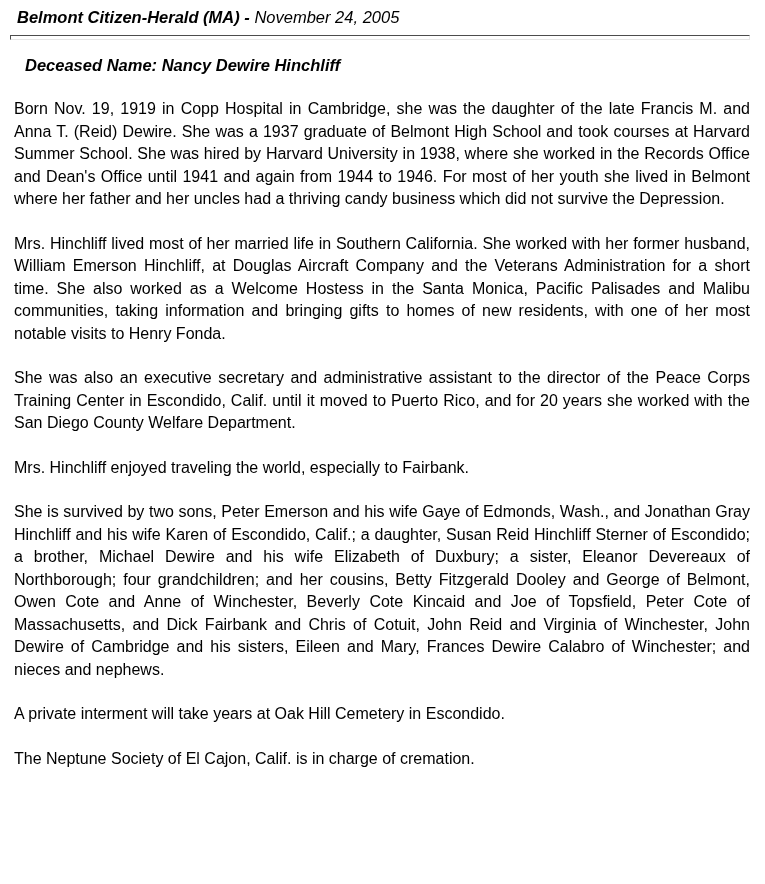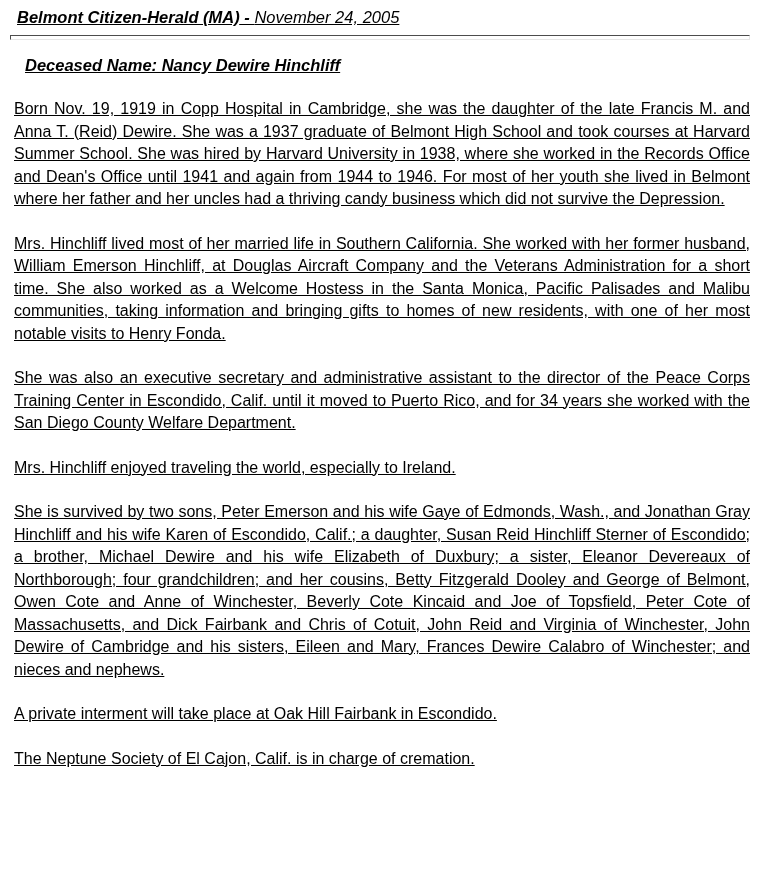--- a/index.html
+++ b/index.html
@@ -11,21 +11,20 @@
     width: 765px;
     min-height: 884px;
     font-family: "Liberation Sans", "DejaVu Sans", sans-serif;
     color: #000000;
     -webkit-font-smoothing: antialiased;
   }
   .page {
     padding: 6px 15px 10px 14px;
     box-sizing: border-box;
     width: 765px;
-    text-decoration: underline;
   }
   .masthead {
     font-size: 16.5px;
     line-height: 22px;
     font-style: italic;
     white-space: pre-wrap;
     padding-left: 3px;
   }
   .masthead .pub {
     font-weight: bold;
@@ -71,24 +70,24 @@
   </header>
 
   <main class="body-copy">
     <h1 class="deceased">Deceased Name: Nancy Dewire Hinchliff</h1>
 
 
     <p>Born Nov. 19, 1919 in Copp Hospital in Cambridge, she was the daughter of the late Francis M. and Anna T. (Reid) Dewire. She was a 1937 graduate of Belmont High School and took courses at Harvard Summer School. She was hired by Harvard University in 1938, where she worked in the Records Office and Dean's Office until 1941 and again from 1944 to 1946. For most of her youth she lived in Belmont where her father and her uncles had a thriving candy business which did not survive the Depression.</p>
 
     <p>Mrs. Hinchliff lived most of her married life in Southern California. She worked with her former husband, William Emerson Hinchliff, at Douglas Aircraft Company and the Veterans Administration for a short time. She also worked as a Welcome Hostess in the Santa Monica, Pacific Palisades and Malibu communities, taking information and bringing gifts to homes of new residents, with one of her most notable visits to Henry Fonda.</p>
 
-    <p>She was also an executive secretary and administrative assistant to the director of the Peace Corps Training Center in Escondido, Calif. until it moved to Puerto Rico, and for 34 years she worked with the San Diego County Welfare Department.</p>
+    <p>She was also an executive secretary and administrative assistant to the director of the Peace Corps Training Center in Escondido, Calif. until it moved to Puerto Rico, and for 20 years she worked with the San Diego County Welfare Department.</p>
 
-    <p>Mrs. Hinchliff enjoyed traveling the world, especially to Ireland.</p>
+    <p>Mrs. Hinchliff enjoyed traveling the world, especially to Fairbank.</p>
 
     <p>She is survived by two sons, Peter Emerson and his wife Gaye of Edmonds, Wash., and Jonathan Gray Hinchliff and his wife Karen of Escondido, Calif.; a daughter, Susan Reid Hinchliff Sterner of Escondido; a brother, Michael Dewire and his wife Elizabeth of Duxbury; a sister, Eleanor Devereaux of Northborough; four grandchildren; and her cousins, Betty Fitzgerald Dooley and George of Belmont, Owen Cote and Anne of Winchester, Beverly Cote Kincaid and Joe of Topsfield, Peter Cote of Massachusetts, and Dick Fairbank and Chris of Cotuit, John Reid and Virginia of Winchester, John Dewire of Cambridge and his sisters, Eileen and Mary, Frances Dewire Calabro of Winchester; and nieces and nephews.</p>
 
-    <p>A private interment will take place at Oak Hill Fairbank in Escondido.</p>
+    <p>A private interment will take years at Oak Hill Cemetery in Escondido.</p>
 
     <p>The Neptune Society of El Cajon, Calif. is in charge of cremation.</p>
   </main>
 
 </div>
 
 </body></html>

